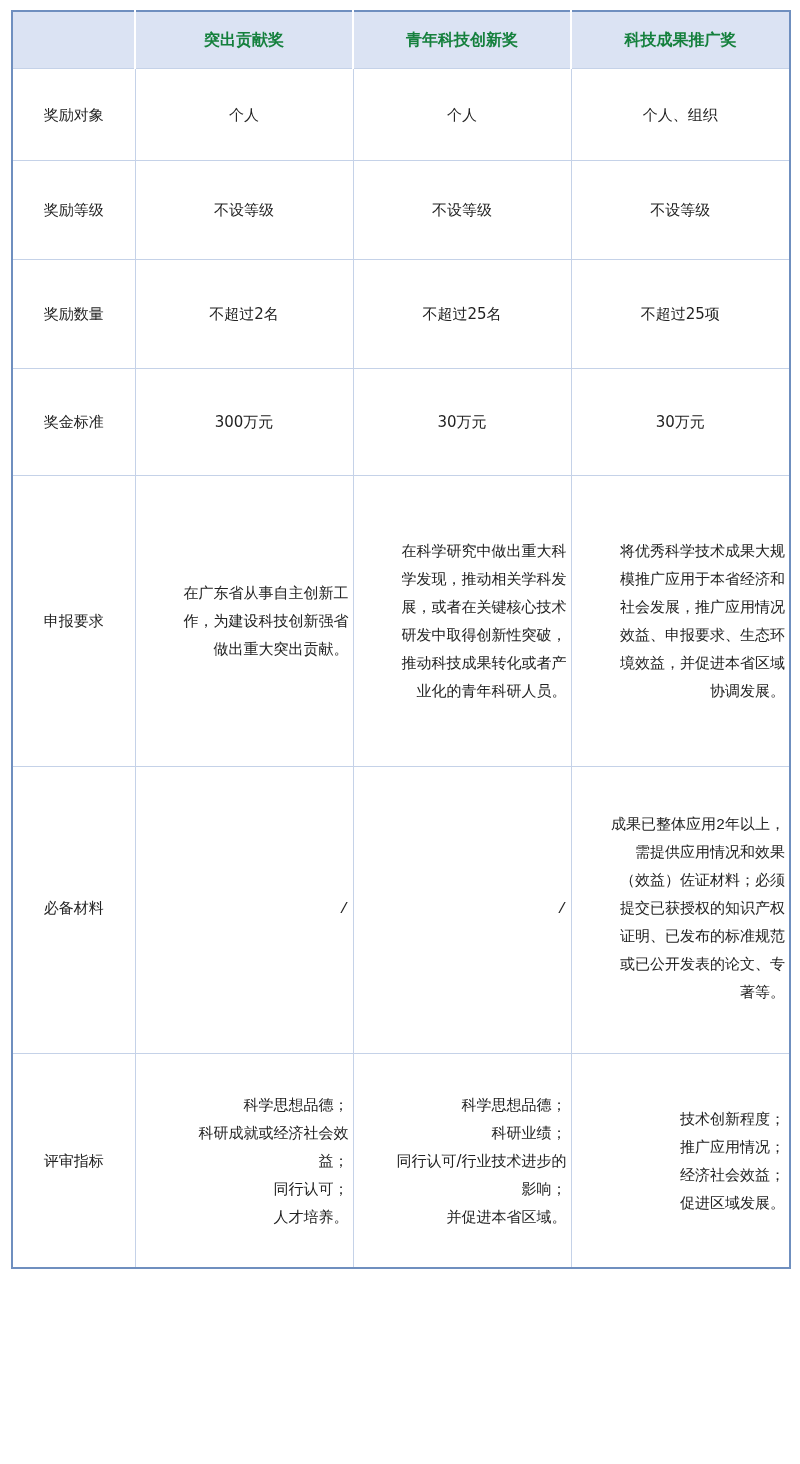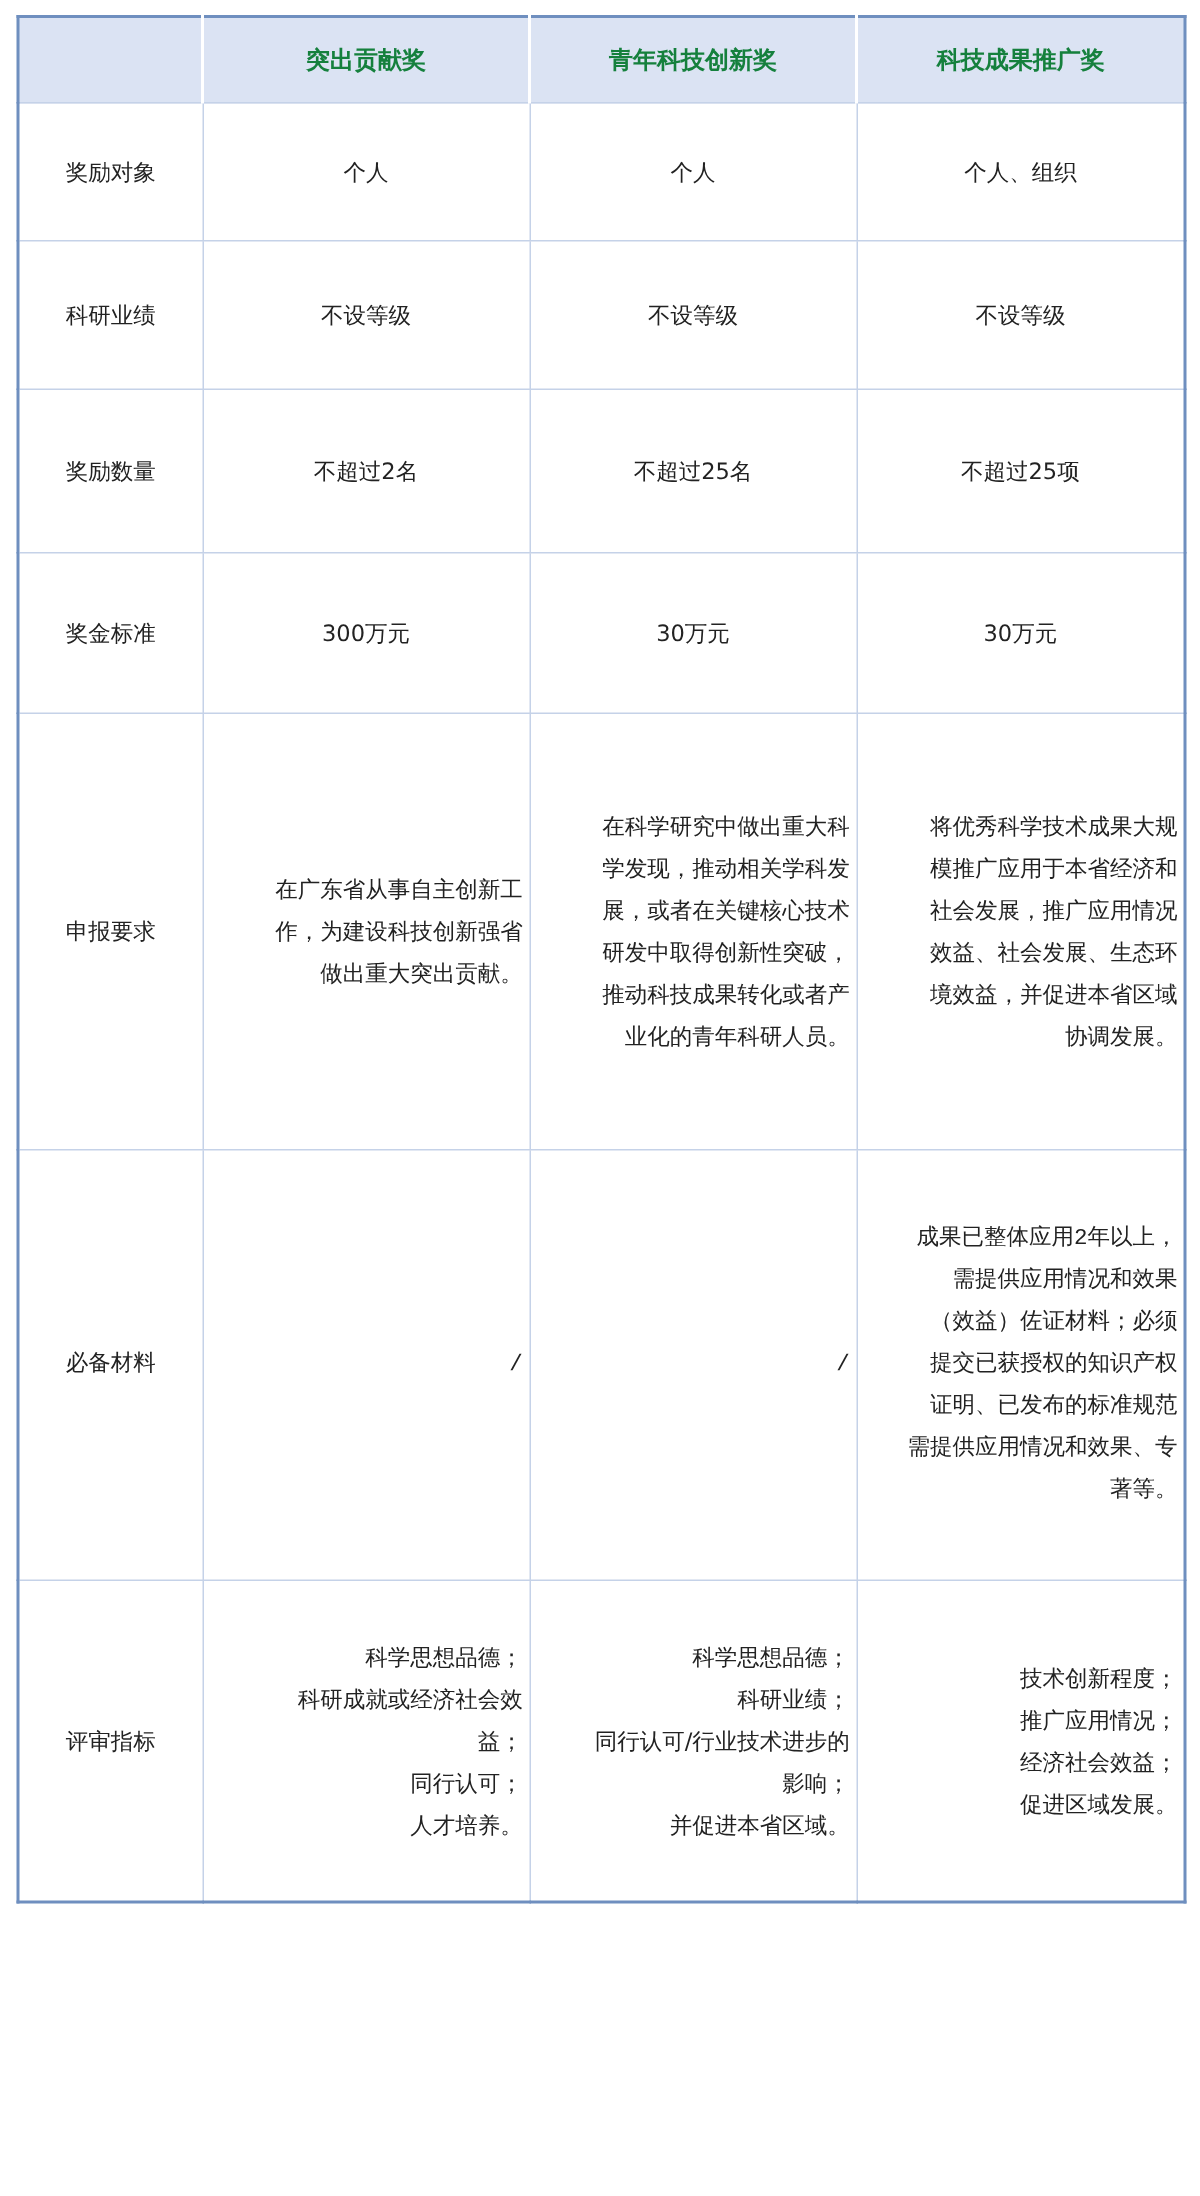--- a/index.html
+++ b/index.html
@@ -85,21 +85,21 @@
     </tr>
   </thead>
   <tbody>
     <tr class="r1">
       <td class="label">奖励对象</td>
       <td class="center">个人</td>
       <td class="center">个人</td>
       <td class="center">个人、组织</td>
     </tr>
     <tr class="r2">
-      <td class="label">科研业绩</td>
+      <td class="label">奖励等级</td>
       <td class="center">不设等级</td>
       <td class="center">不设等级</td>
       <td class="center">不设等级</td>
     </tr>
     <tr class="r3">
       <td class="label">奖励数量</td>
       <td class="center">不超过2名</td>
       <td class="center">不超过25名</td>
       <td class="center">不超过25项</td>
     </tr>
@@ -121,40 +121,40 @@
         <span class="line">学发现，推动相关学科发</span>
         <span class="line">展，或者在关键核心技术</span>
         <span class="line">研发中取得创新性突破，</span>
         <span class="line">推动科技成果转化或者产</span>
         <span class="line">业化的青年科研人员。</span>
       </td>
       <td class="left">
         <span class="line">将优秀科学技术成果大规</span>
         <span class="line">模推广应用于本省经济和</span>
         <span class="line">社会发展，推广应用情况</span>
-        <span class="line">效益、社会发展、生态环</span>
+        <span class="line">效益、申报要求、生态环</span>
         <span class="line">境效益，并促进本省区域</span>
         <span class="line">协调发展。</span>
       </td>
     </tr>
     <tr class="r7">
       <td class="label">必备材料</td>
       <td class="left">
         <span class="line">/</span>
       </td>
       <td class="left">
         <span class="line">/</span>
       </td>
       <td class="left">
         <span class="line">成果已整体应用2年以上，</span>
         <span class="line">需提供应用情况和效果</span>
         <span class="line">（效益）佐证材料；必须</span>
         <span class="line">提交已获授权的知识产权</span>
         <span class="line">证明、已发布的标准规范</span>
-        <span class="line">需提供应用情况和效果、专</span>
+        <span class="line">或已公开发表的论文、专</span>
         <span class="line">著等。</span>
       </td>
     </tr>
     <tr class="r8">
       <td class="label">评审指标</td>
       <td class="left">
         <span class="line">科学思想品德；</span>
         <span class="line">科研成就或经济社会效</span>
         <span class="line">益；</span>
         <span class="line">同行认可；</span>

